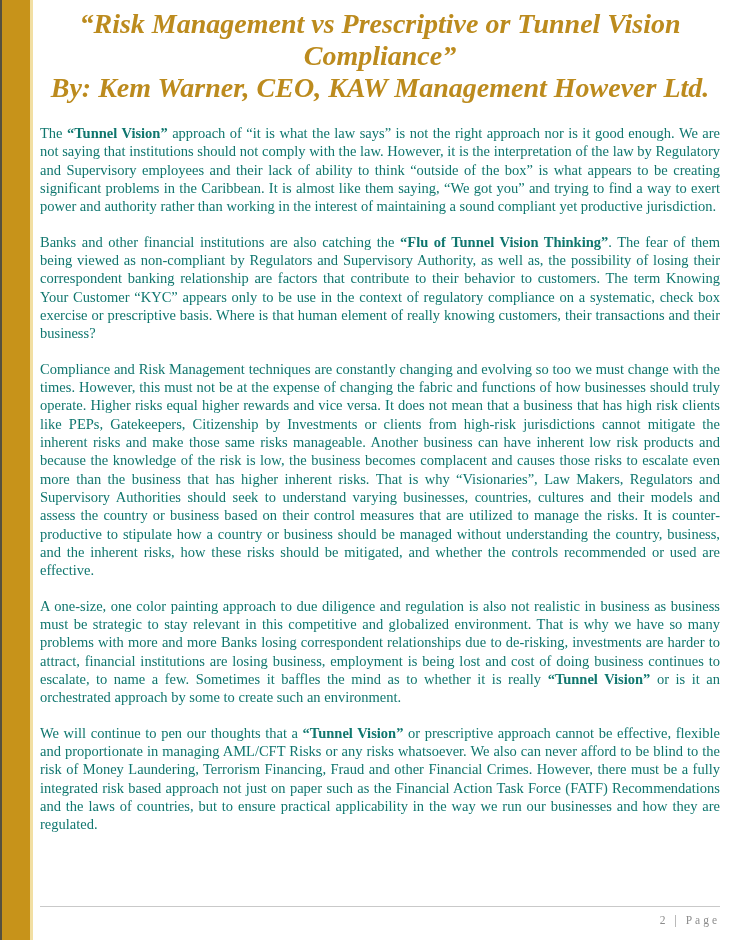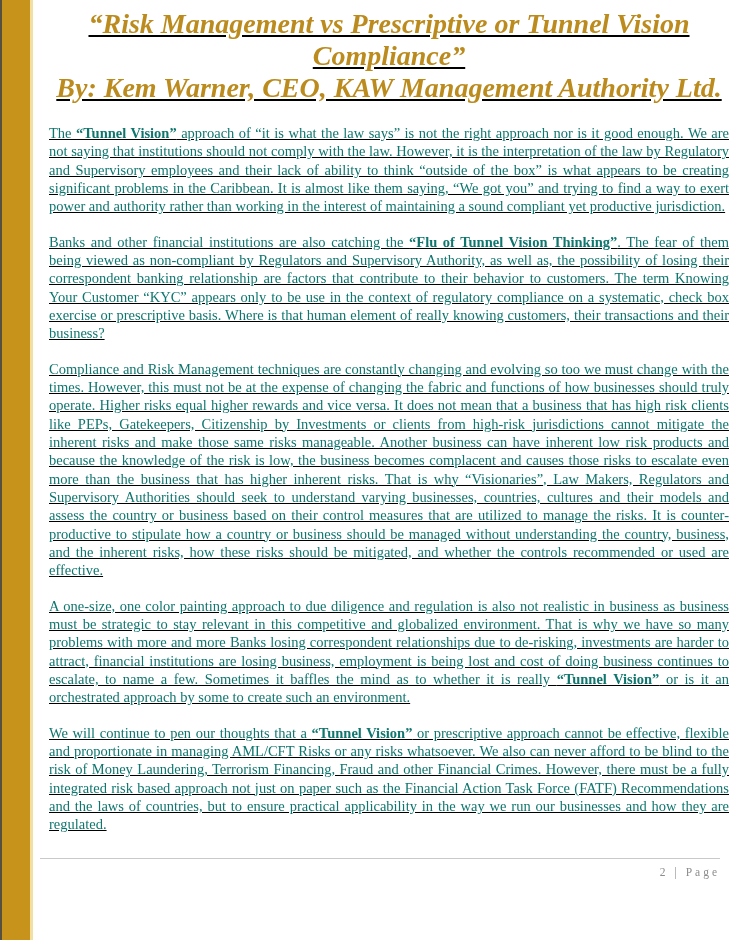--- a/index.html
+++ b/index.html
@@ -13,44 +13,43 @@
   .sidebar-bar {
     position:absolute; left:0; top:0;
     width:33px; height:940px;
     background:#C7931A;
     border-left:2px solid #55503F;
     border-right:3px solid #F2DFA3;
     box-sizing:border-box;
   }
   .content {
     position:absolute;
-    left:49px; top:8px;
+    left:40px; top:8px;
     width:680px;
-    text-decoration:underline;
   }
   .doc-title {
     text-align:center;
     color:#BC8B1E;
     font-weight:bold;
     font-style:italic;
     font-size:28px;
     line-height:32px;
     margin:0 0 20px 0;
   }
   .body-text p {
     margin:0 0 17px 0;
     font-size:14.5px;
     line-height:18.33px;
     text-align:justify;
     color:#0f766e;
   }
   .body-text .b { font-weight:bold; }
   .footer {
     position:absolute;
-    left:40px; top:858px;
+    left:40px; top:906px;
     width:680px;
     border-top:1px solid #c9c9c9;
     padding-top:3px;
     text-align:right;
   }
   .footer .pagenum {
     font-size:11.5px;
     color:#8C8C8C;
     letter-spacing:3px;
     font-family:"Liberation Serif", serif;
@@ -60,21 +59,21 @@
 <body>
 
 <div class="page">
 
   <div class="sidebar-bar"></div>
 
   <div class="content">
     <h1 class="doc-title">
       <div>“Risk Management vs Prescriptive or Tunnel Vision</div>
       <div>Compliance”</div>
-      <div>By: Kem Warner, CEO, KAW Management Authority Ltd.</div>
+      <div>By: Kem Warner, CEO, KAW Management However Ltd.</div>
     </h1>
 
     <div class="body-text" id="body-container">
         <p><span>The </span><span class="b">“Tunnel Vision”</span><span> approach of “it is what the law says” is not the right approach nor is it good enough.  We are not saying that institutions should not comply with the law.  However, it is the interpretation of the law by Regulatory and Supervisory employees and their lack of ability to think “outside of the box” is what appears to be creating significant problems in the Caribbean.  It is almost like them saying, “We got you” and trying to find a way to exert power and authority rather than working in the interest of maintaining a sound compliant yet productive jurisdiction.</span></p>
         <p><span>Banks and other financial institutions are also catching the </span><span class="b">“Flu of Tunnel Vision Thinking”</span><span>.  The fear of them being viewed as non-compliant by Regulators and Supervisory Authority, as well as, the possibility of losing their correspondent banking relationship are factors that contribute to their behavior to customers.  The term Knowing Your Customer “KYC” appears only to be use in the context of regulatory compliance on a systematic, check box exercise or prescriptive basis.  Where is that human element of really knowing customers, their transactions and their business?</span></p>
         <p><span>Compliance and Risk Management techniques are constantly changing and evolving so too we must change with the times. However, this must not be at the expense of changing the fabric and functions of how businesses should truly operate.  Higher risks equal higher rewards and vice versa.  It does not mean that a business that has high risk clients like PEPs, Gatekeepers, Citizenship by Investments or clients from high-risk jurisdictions cannot mitigate the inherent risks and make those same risks manageable.  Another business can have inherent low risk products and because the knowledge of the risk is low, the business becomes complacent and causes those risks to escalate even more than the business that has higher inherent risks.  That is why “Visionaries”, Law Makers, Regulators and Supervisory Authorities should seek to understand varying businesses, countries, cultures and their models and assess the country or business based on their control measures that are utilized to manage the risks.  It is counter-productive to stipulate how a country or business should be managed without understanding the country, business, and the inherent risks, how these risks should be mitigated, and whether the controls recommended or used are effective.</span></p>
         <p><span>A one-size, one color painting approach to due diligence and regulation is also not realistic in business as business must be strategic to stay relevant in this competitive and globalized environment.  That is why we have so many problems with more and more Banks losing correspondent relationships due to de-risking, investments are harder to attract, financial institutions are losing business, employment is being lost and cost of doing business continues to escalate, to name a few.  Sometimes it baffles the mind as to whether it is really </span><span class="b">“Tunnel Vision”</span><span> or is it an orchestrated approach by some to create such an environment.</span></p>
         <p><span>We will continue to pen our thoughts that a </span><span class="b">“Tunnel Vision”</span><span> or prescriptive approach cannot be effective, flexible and proportionate in managing AML/CFT Risks or any risks whatsoever.  We also can never afford to be blind to the risk of Money Laundering, Terrorism Financing, Fraud and other Financial Crimes.  However, there must be a fully integrated risk based approach not just on paper such as the Financial Action Task Force (FATF) Recommendations and the laws of countries, but to ensure practical applicability in the way we run our businesses and how they are regulated.</span></p>
       </div>
   </div>

